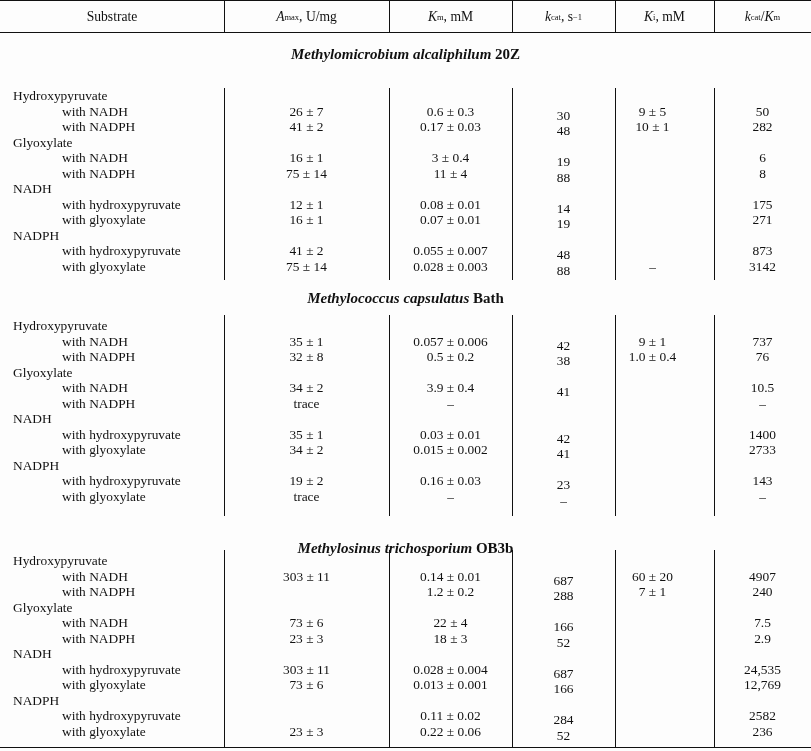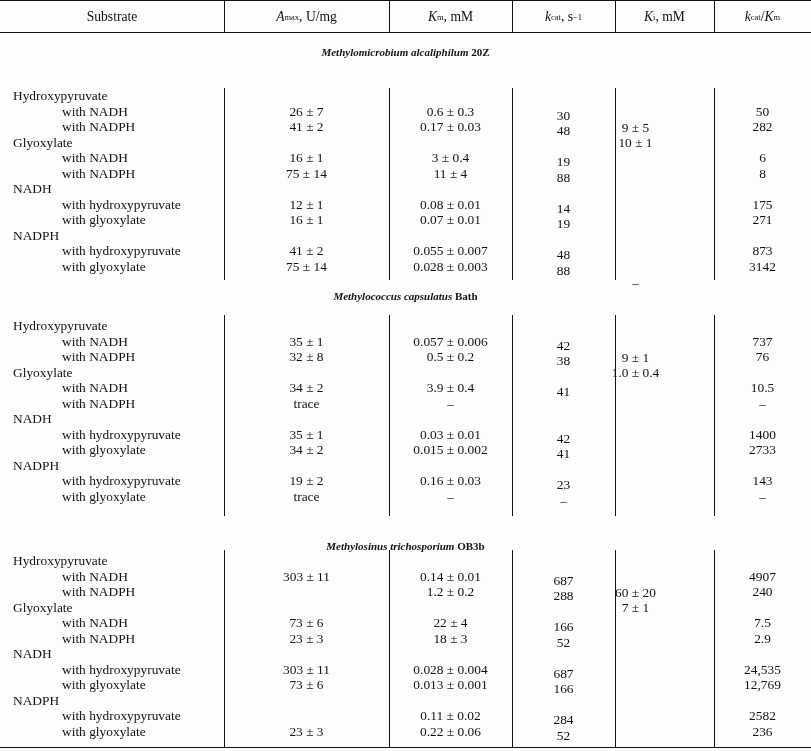--- a/index.html
+++ b/index.html
@@ -7,30 +7,30 @@
     width: 811px; height: 751px; position: relative; overflow: hidden;
     font-family: "Liberation Serif", "DejaVu Serif", serif;
     color: #111; font-size: 13.4px;
   }
   .hrule { position: absolute; left: 0; width: 811px; background: #111; }
   .vline { position: absolute; width: 1px; background: #111; }
   .hdr { position: absolute; top: 0; height: 33px; display: flex; align-items: center; justify-content: center; font-size: 13.6px; }
   .hdr sub { font-size: 8.5px; vertical-align: -3px; }
   .hdr sup { font-size: 8.5px; vertical-align: 5px; }
   .hdr i { font-style: italic; }
-  .species { position: absolute; left: 0; width: 811px; text-align: center; font-weight: bold; font-size: 11px; }
+  .species { position: absolute; left: 0; width: 811px; text-align: center; font-weight: bold; font-size: 15px; }
   .species .it { font-style: italic; }
   .row { position: absolute; left: 0; width: 811px; height: 15px; line-height: 15px; }
   .cell { position: absolute; top: 0; white-space: nowrap; }
   .c-sub { left: 13px; }
   .c-sub.ind { left: 62px; }
   .c-amax { left: 224px; width: 165px; text-align: center; }
   .c-km   { left: 389px; width: 123px; text-align: center; }
   .c-kcat { left: 512px; width: 103px; text-align: center; top: 4px; }
-  .c-ki   { left: 586px; width: 99px;  text-align: center; margin-top: 16px; }
+  .c-ki   { left: 603px; width: 99px;  text-align: center; }
   .c-ratio{ left: 714px; width: 97px;  text-align: center; }
 </style>
 </head>
 <body>
 
 <div class="hrule" style="top:0;height:1px;"></div>
 <div class="hrule" style="top:32px;height:1px;"></div>
 <div class="hrule" style="top:747px;height:1px;"></div>
 
 <div>

